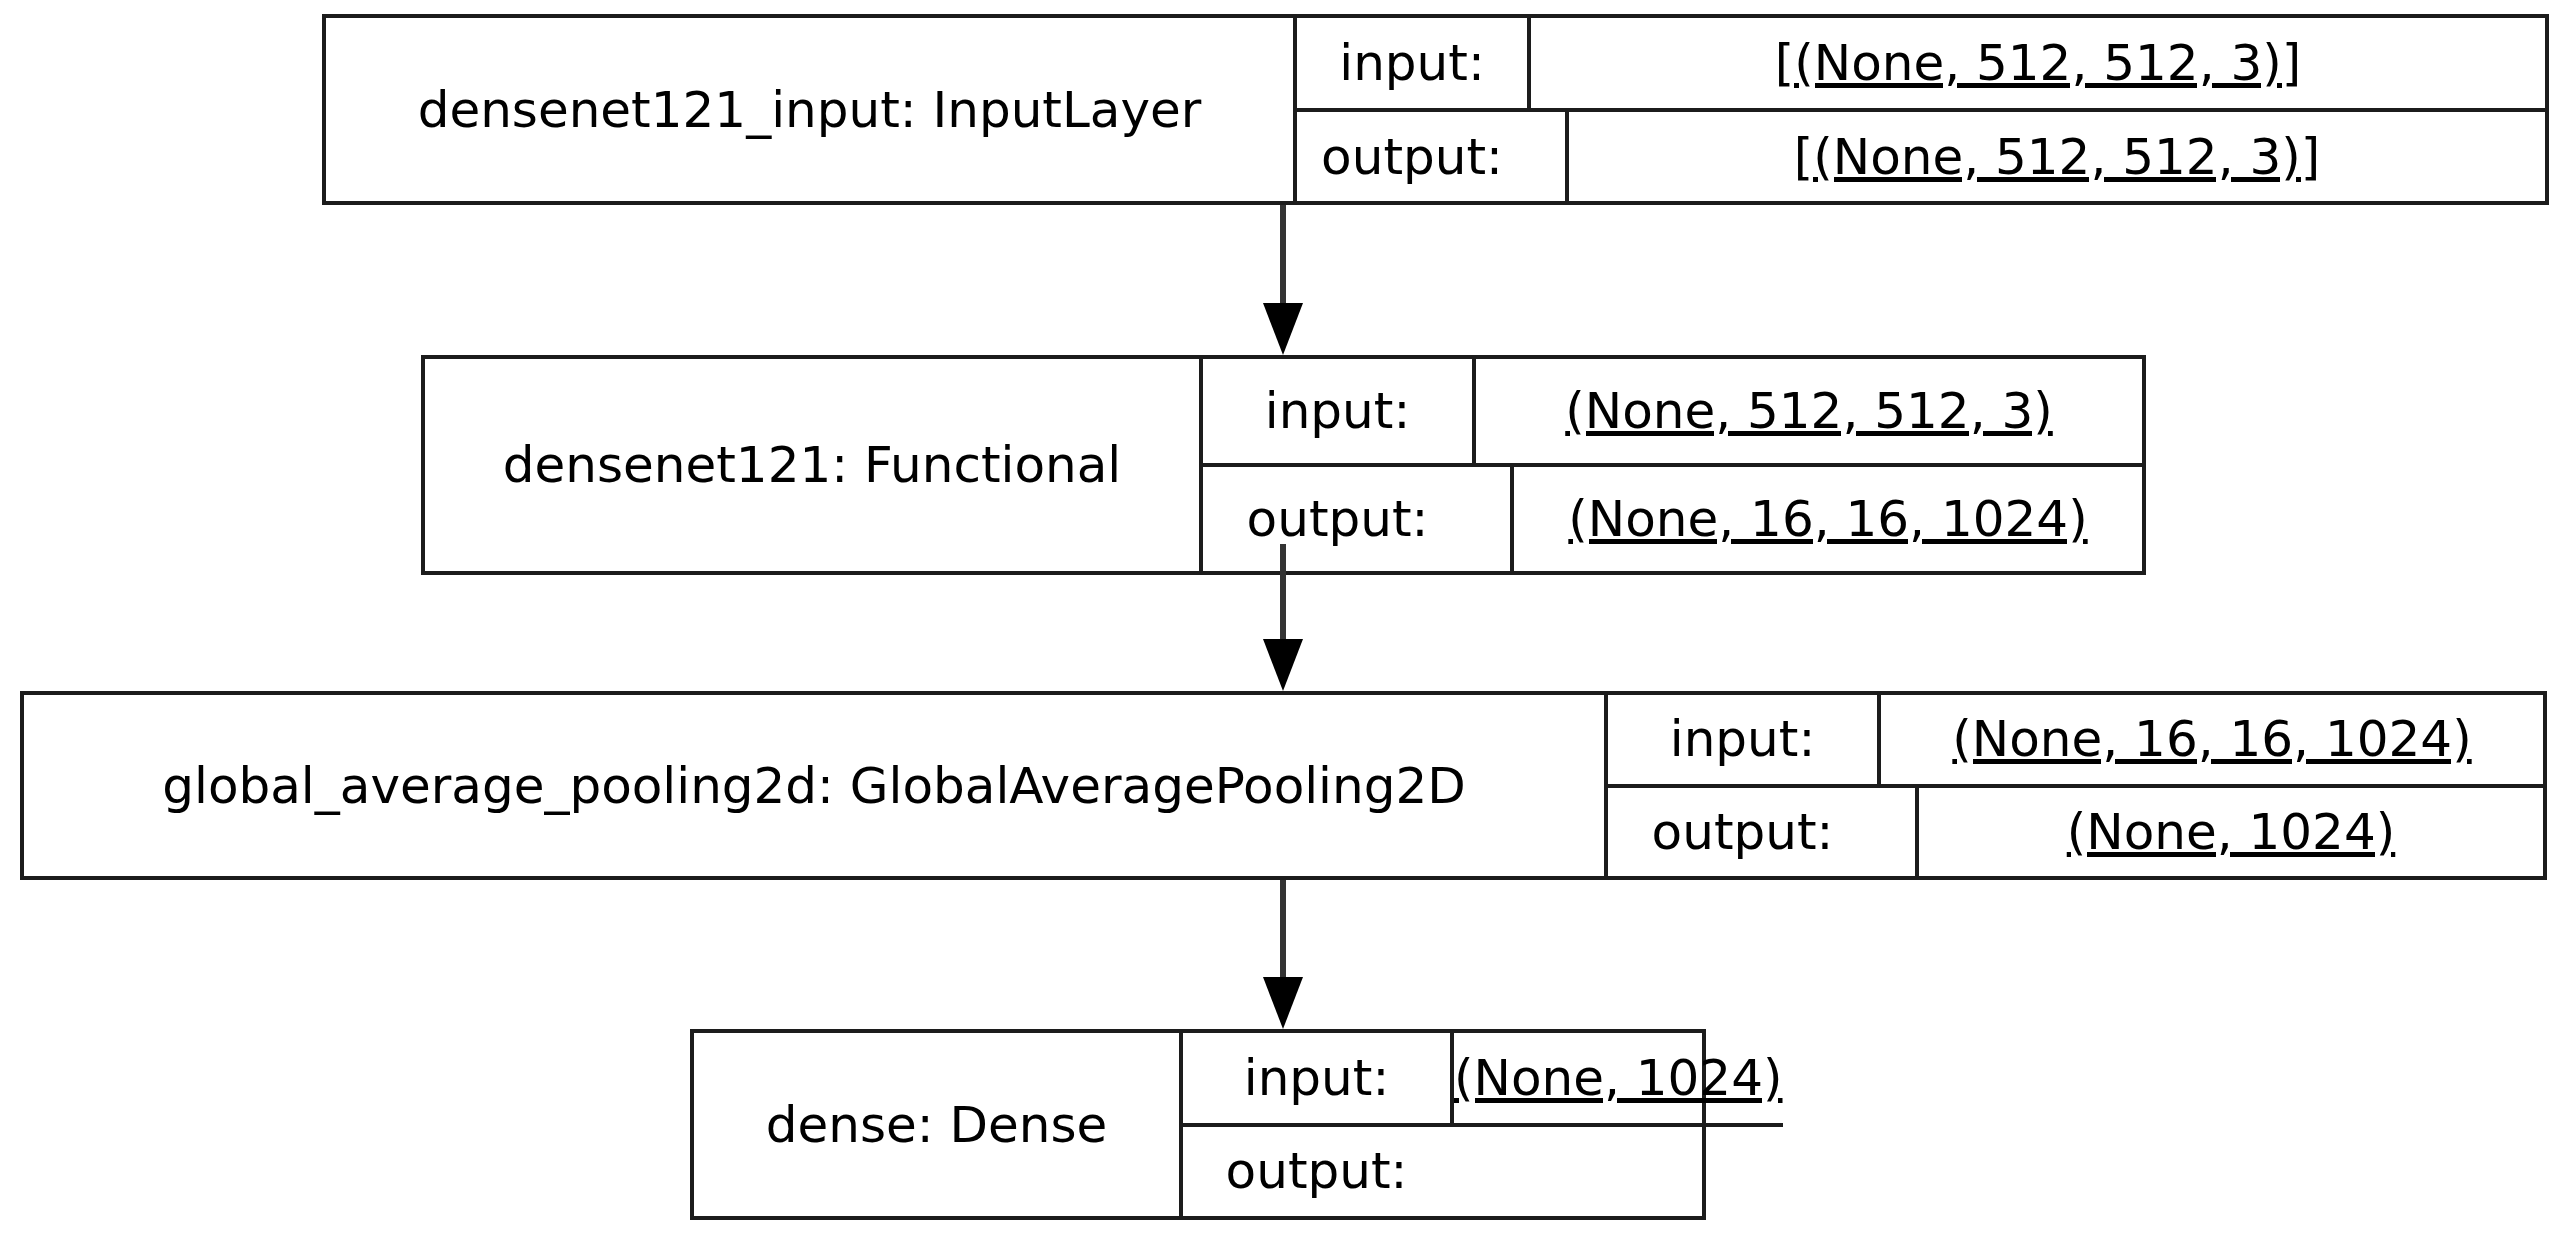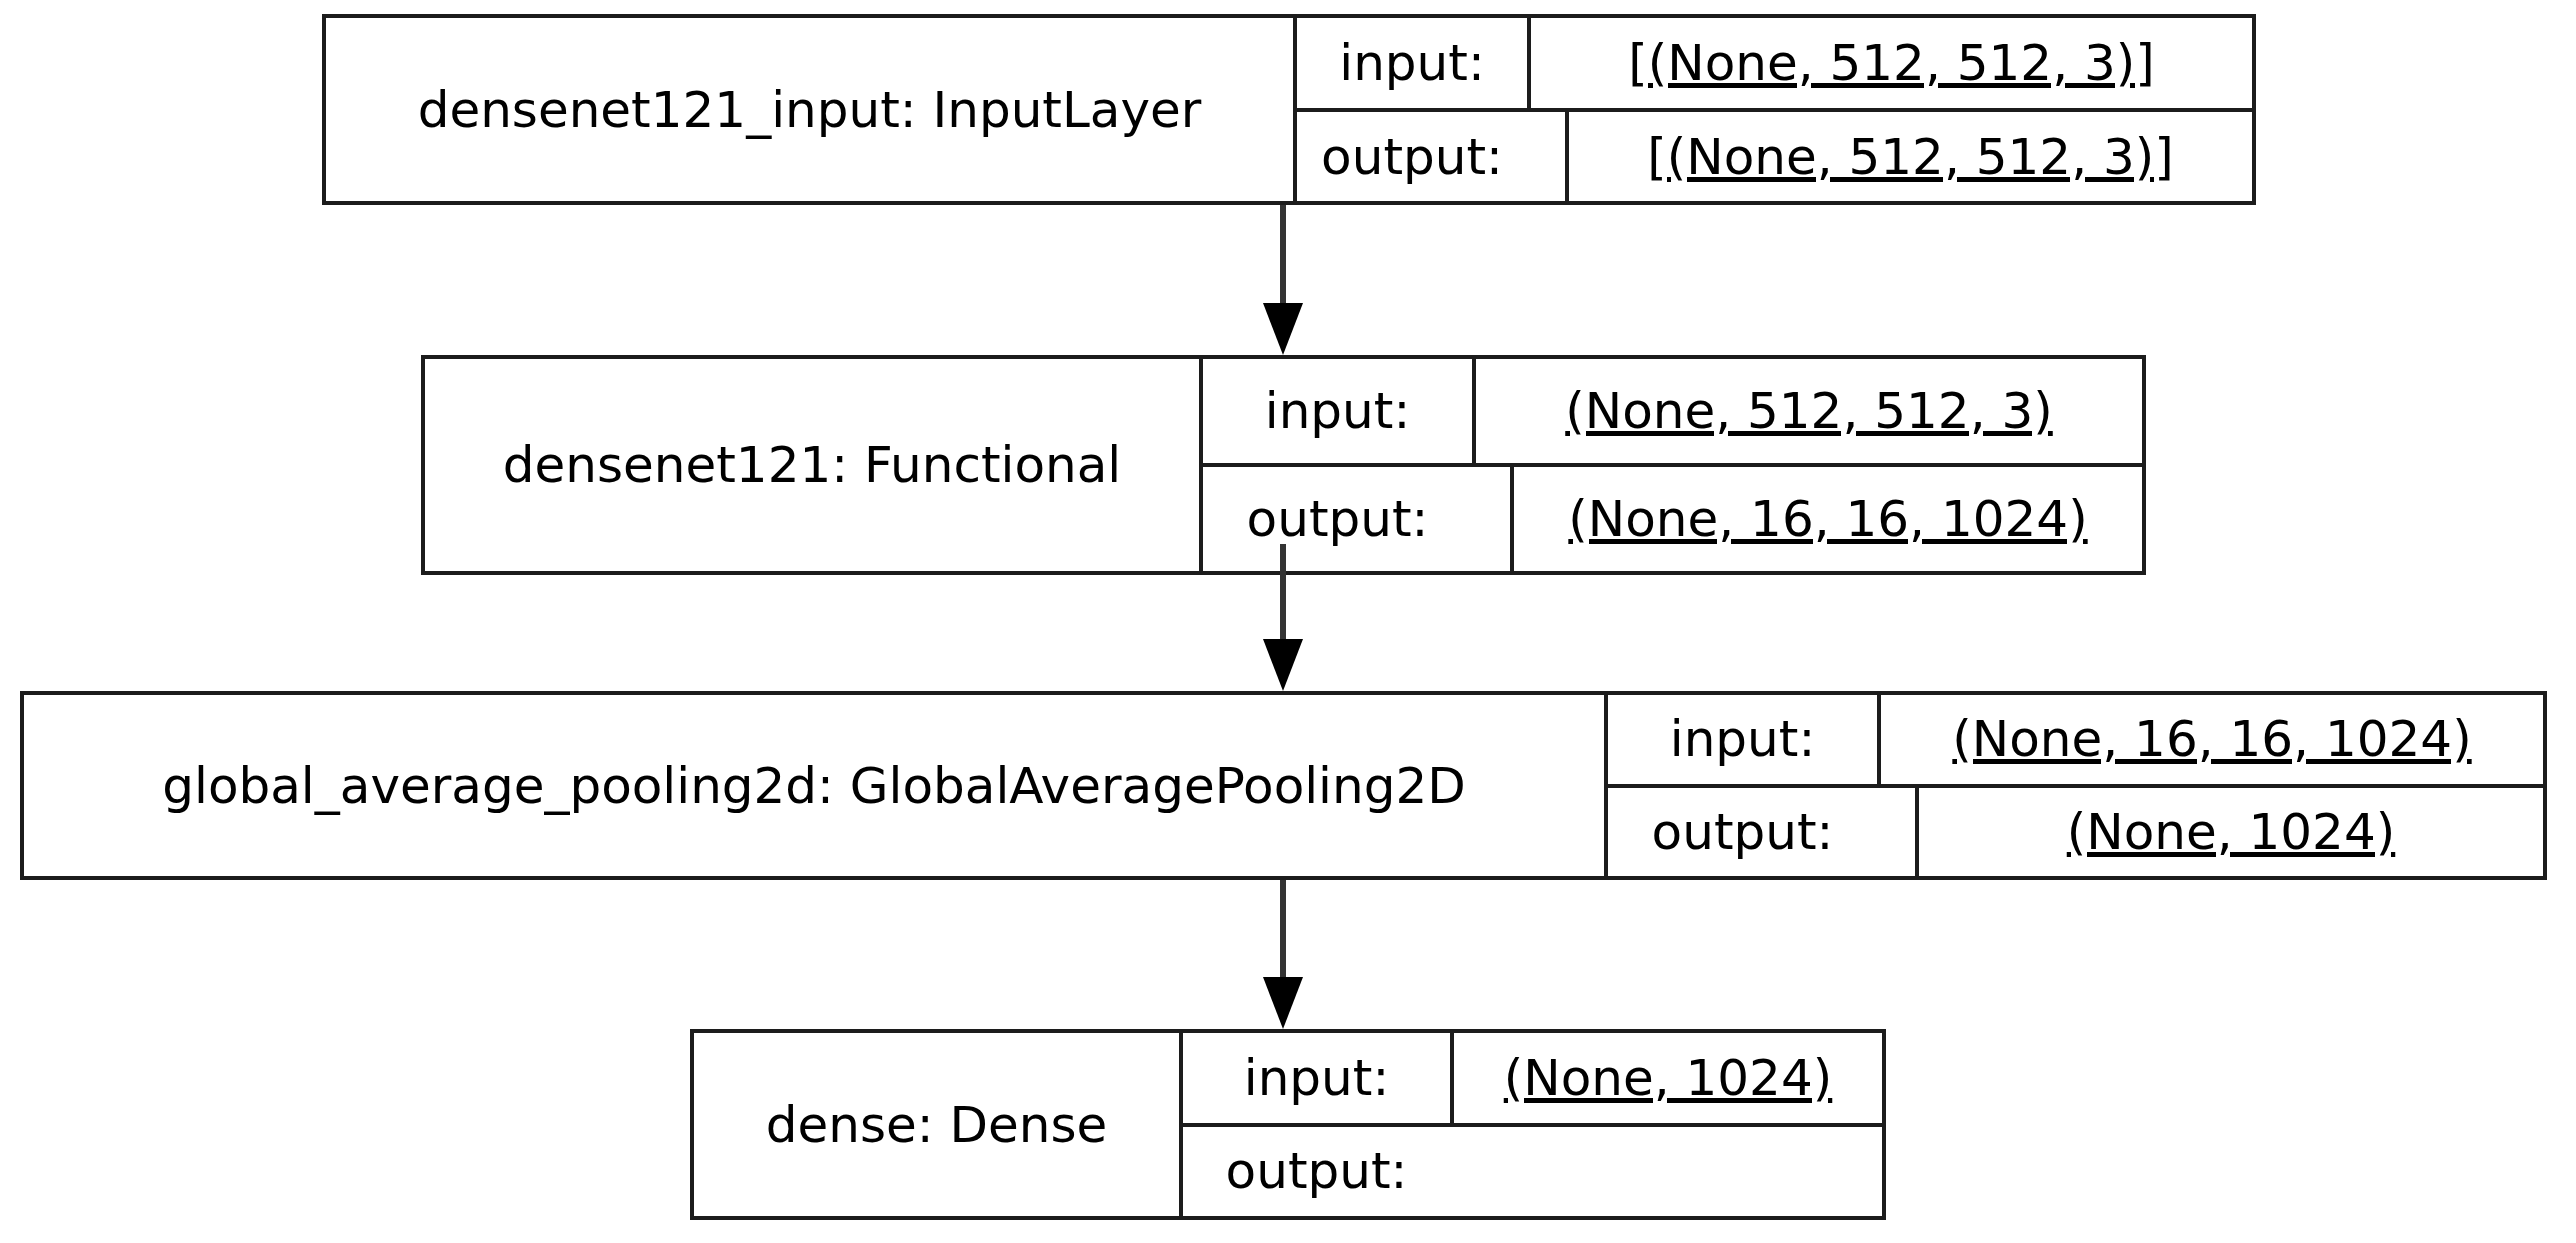--- a/index.html
+++ b/index.html
@@ -82,21 +82,21 @@
     border-left: 20px solid transparent;
     border-right: 20px solid transparent;
     border-top: 52px solid #000000;
   }
 </style>
 </head>
 <body>
 
 <div id="canvas">
 
-  <div class="node" style="left:322px; top:14.4px; width:1934px; height:191px;">
+  <div class="node" style="left:322px; top:14.4px; width:2227px; height:191px;">
     <div class="name-cell" style="width:967px;">densenet121_input: InputLayer</div>
     <div class="io-table">
       <div class="io-row">
         <div class="io-label" style="width:230px;">input:</div>
         <div class="io-value">[(None, 512, 512, 3)]</div>
       </div>
       <div class="io-row">
         <div class="io-label" style="width:230px;">output:</div>
         <div class="io-value">[(None, 512, 512, 3)]</div>
       </div>
@@ -139,21 +139,21 @@
         <div class="io-value">(None, 1024)</div>
       </div>
     </div>
   </div>
 
   <div class="edge" style="left:1263px; top:880px; height:149px;">
     <div class="edge-line"></div>
     <div class="edge-head"></div>
   </div>
 
-  <div class="node" style="left:690px; top:1029px; width:1196px; height:191px;">
+  <div class="node" style="left:690px; top:1029px; width:1016px; height:191px;">
     <div class="name-cell" style="width:485px;">dense: Dense</div>
     <div class="io-table">
       <div class="io-row">
         <div class="io-label" style="width:267px;">input:</div>
         <div class="io-value">(None, 1024)</div>
       </div>
       <div class="io-row">
         <div class="io-label" style="width:267px;">output:</div>
       </div>
     </div>

